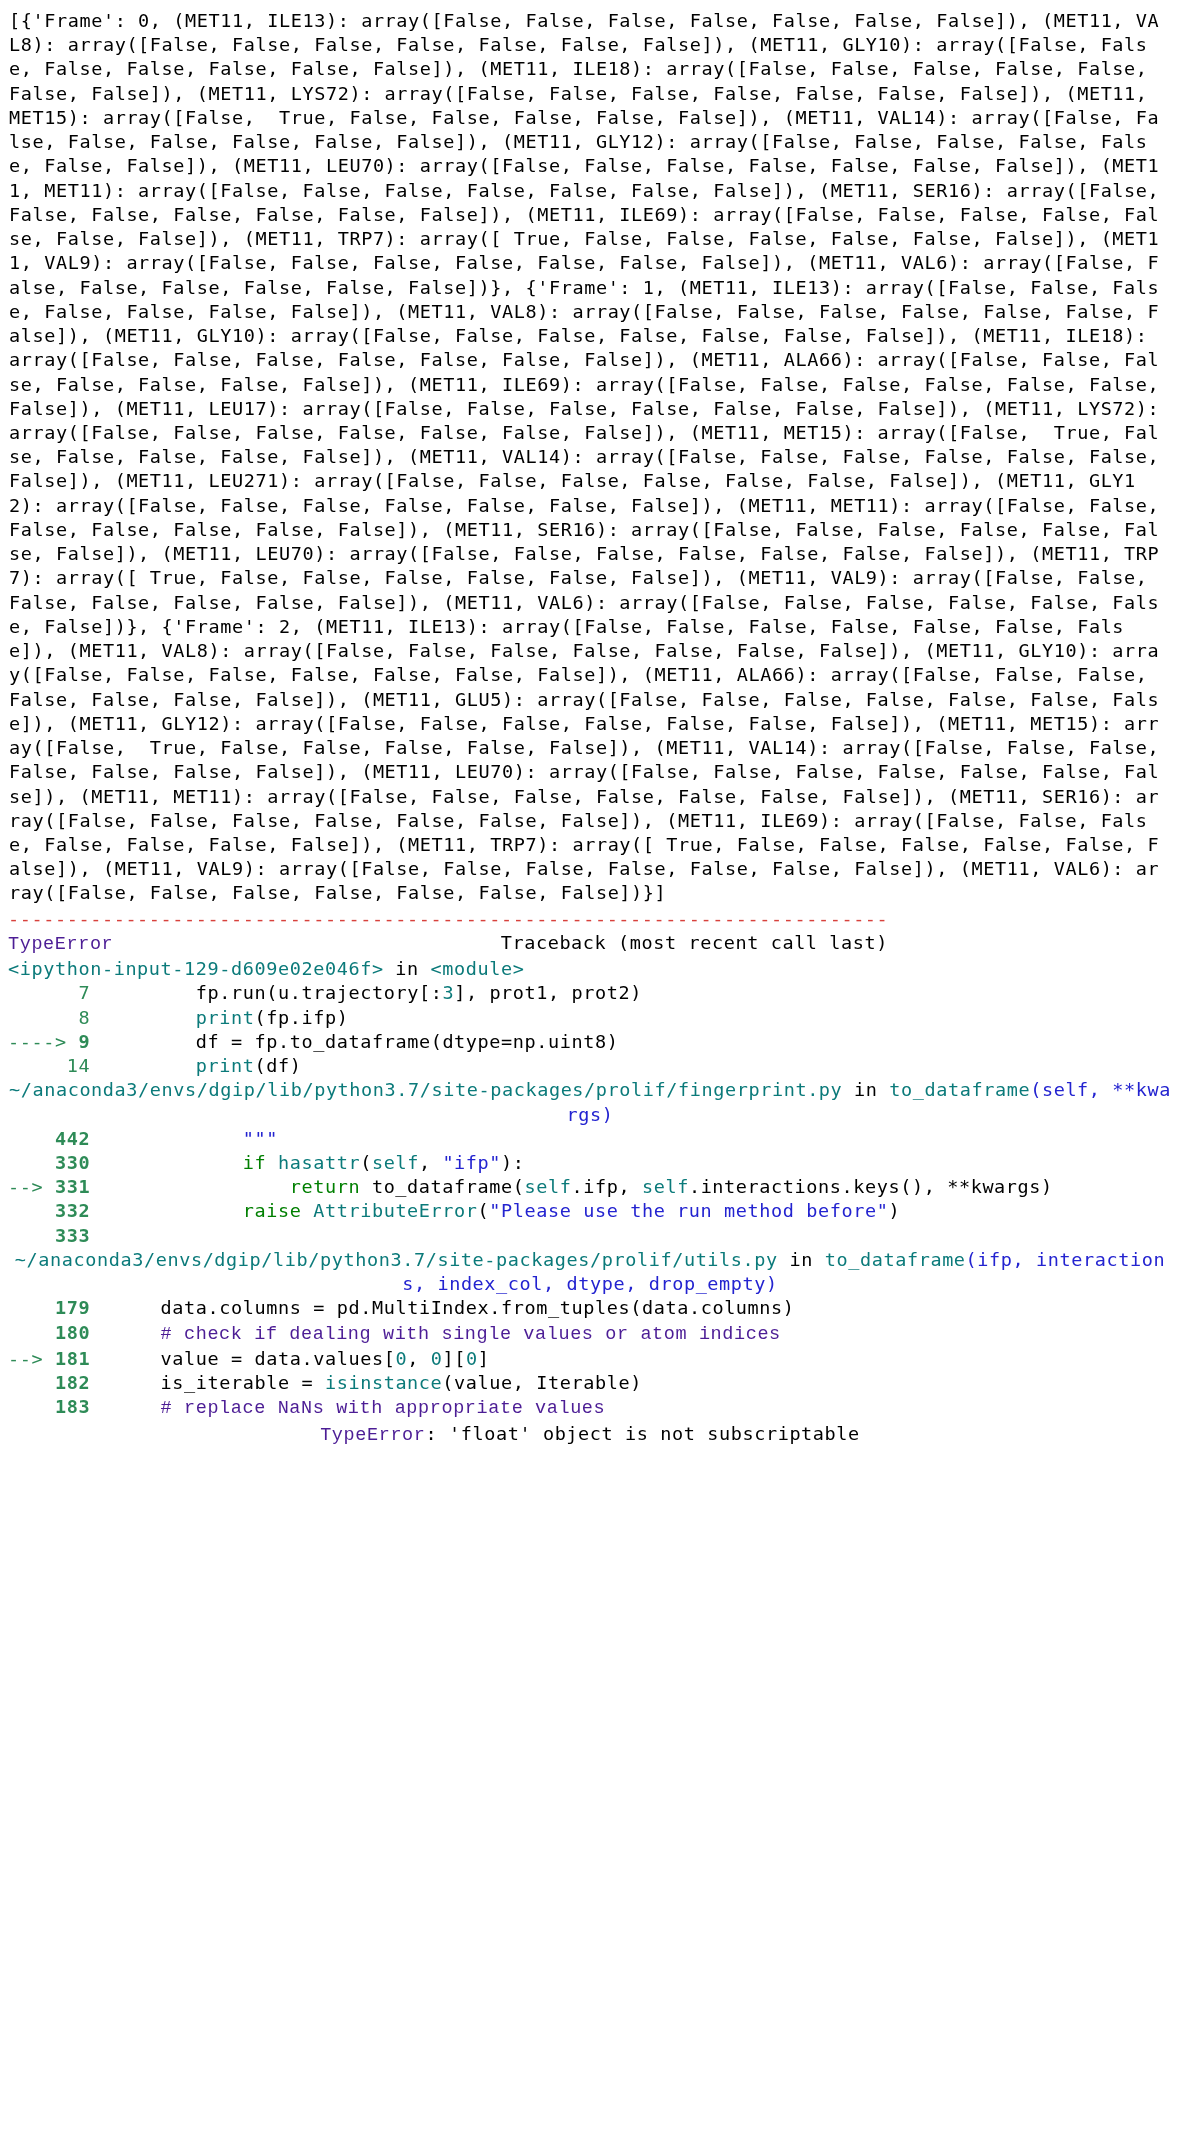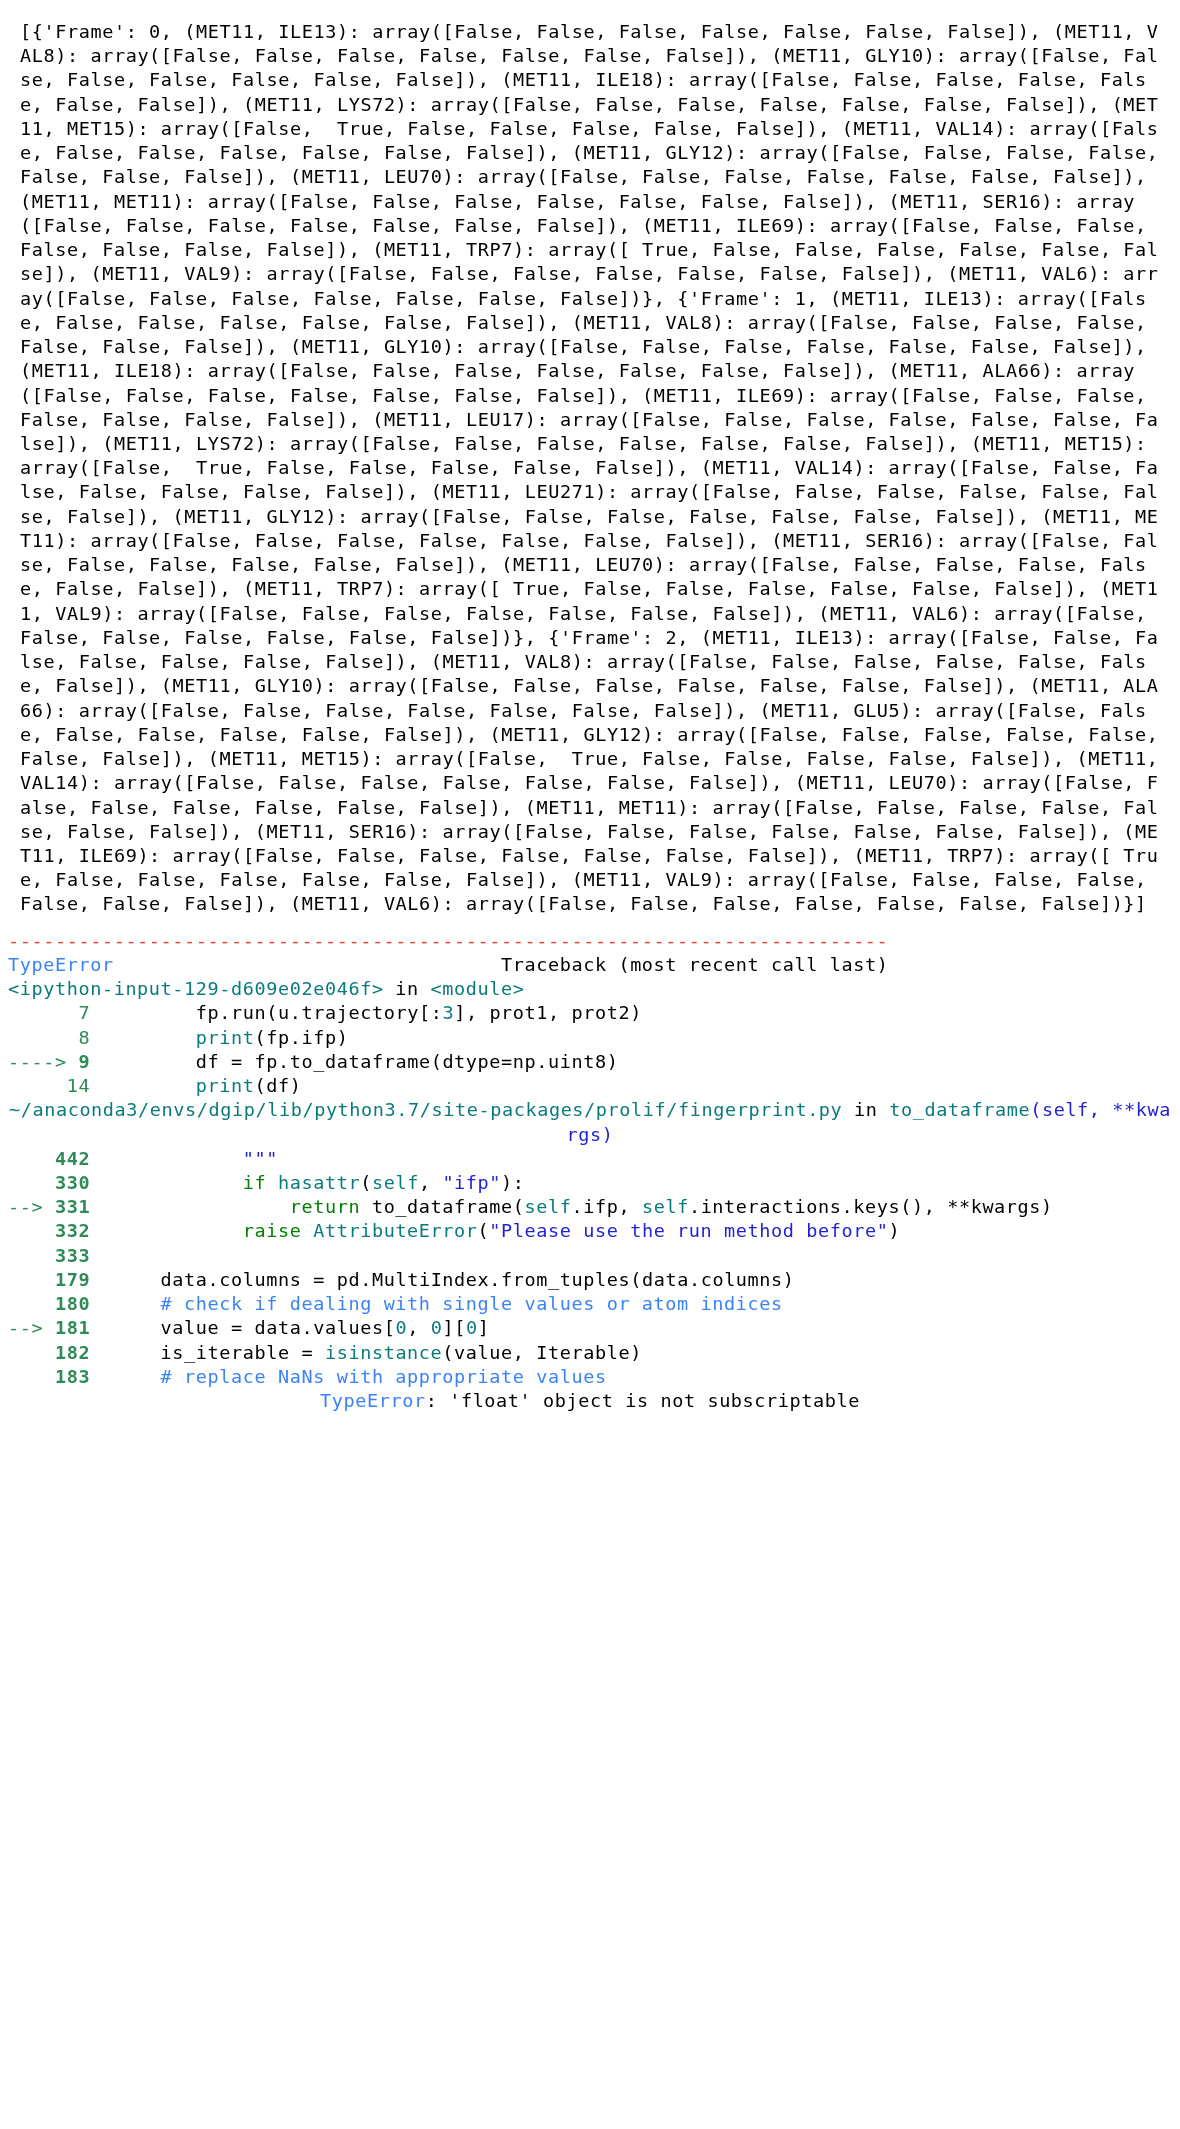--- a/index.html
+++ b/index.html
@@ -6,38 +6,38 @@
     margin: 0;
     padding: 8px;
     background: #ffffff;
     font-family: "DejaVu Sans Mono", "Consolas", "Courier New", monospace;
     font-size: 18.5px;
     line-height: 1.31;
     color: #000000;
     width: 1164px;
   }
   pre {
-    margin: 12px;
+    margin: 1px;
     white-space: pre-wrap;
     word-break: break-all;
     font-family: inherit;
   }
   .output-block {
     color: #000000;
     letter-spacing: 0.6px;
   }
   .hr-line {
     color: #d8413c;
     margin-top: 18px;
     letter-spacing: 0.6px;
   }
   .tb {
     letter-spacing: 0.6px;
   }
-  .r { color: #3b82f6; }   
+  .r { color: #4c1d95; font-family: Liberation Mono, monospace; }   
   .g { color: #007f00; }   
   .c { color: #0b7a7a; }   
   .b { color: #2323d0; }   
   .lineno-g { color: #2e8b57; font-weight: bold; }
   .lineno-ng { color: #2e8b57; }
   .arrow-g { color: #2e8b57; }
   .k { color: #000000; }   
   .tb pre { margin:0; }
   .frame-sep { margin-top: 14px; text-align: center; }
 </style>
@@ -55,20 +55,21 @@
       <pre><span class="arrow-g">      </span><span class="lineno-ng">7 </span><span class="k">        fp</span><span class="k">.</span><span class="k">run</span><span class="k">(</span><span class="k">u</span><span class="k">.</span><span class="k">trajectory</span><span class="k">[:</span><span class="c">3</span><span class="k">],</span><span class="k"> prot1</span><span class="k">,</span><span class="k"> prot2</span><span class="k">)</span></pre>
       <pre><span class="arrow-g">      </span><span class="lineno-ng">8 </span><span class="k">        </span><span class="c">print</span><span class="k">(</span><span class="k">fp</span><span class="k">.</span><span class="k">ifp</span><span class="k">)</span></pre>
       <pre><span class="arrow-g">----&gt; </span><span class="lineno-g">9 </span><span class="k">        df </span><span class="k">=</span><span class="k"> fp</span><span class="k">.</span><span class="k">to_dataframe</span><span class="k">(</span><span class="k">dtype</span><span class="k">=</span><span class="k">np</span><span class="k">.</span><span class="k">uint8</span><span class="k">)</span></pre>
       <pre><span class="arrow-g">     </span><span class="lineno-ng">14 </span><span class="k">        </span><span class="c">print</span><span class="k">(</span><span class="k">df</span><span class="k">)</span></pre>
       <pre class="frame-sep"><span class="c">~/anaconda3/envs/dgip/lib/python3.7/site-packages/prolif/fingerprint.py</span><span> in </span><span class="c">to_dataframe</span><span class="b">(self, **kwargs)</span></pre>
       <pre><span class="arrow-g">    </span><span class="lineno-g">442 </span><span class="k">            </span><span class="b">"""</span></pre>
       <pre><span class="arrow-g">    </span><span class="lineno-g">330 </span><span class="k">            </span><span class="g">if</span><span class="k"> </span><span class="c">hasattr</span><span class="k">(</span><span class="c">self</span><span class="k">,</span><span class="k"> </span><span class="b">"ifp"</span><span class="k">):</span></pre>
       <pre><span class="arrow-g">--&gt; </span><span class="lineno-g">331 </span><span class="k">                </span><span class="g">return</span><span class="k"> to_dataframe</span><span class="k">(</span><span class="c">self</span><span class="k">.</span><span class="k">ifp</span><span class="k">,</span><span class="k"> </span><span class="c">self</span><span class="k">.</span><span class="k">interactions</span><span class="k">.</span><span class="k">keys</span><span class="k">(),</span><span class="k"> </span><span class="k">**</span><span class="k">kwargs</span><span class="k">)</span></pre>
       <pre><span class="arrow-g">    </span><span class="lineno-g">332 </span><span class="k">            </span><span class="g">raise</span><span class="k"> </span><span class="c">AttributeError</span><span class="k">(</span><span class="b">"Please use the run method before"</span><span class="k">)</span></pre>
       <pre><span class="arrow-g">    </span><span class="lineno-g">333 </span></pre>
+      <pre class="frame-sep"><span class="c">~/anaconda3/envs/dgip/lib/python3.7/site-packages/prolif/utils.py</span><span> in </span><span class="c">to_dataframe</span><span class="b">(ifp, interactions, index_col, dtype, drop_empty)</span></pre>
       <pre><span class="arrow-g">    </span><span class="lineno-g">179 </span><span class="k">     data</span><span class="k">.</span><span class="k">columns </span><span class="k">=</span><span class="k"> pd</span><span class="k">.</span><span class="k">MultiIndex</span><span class="k">.</span><span class="k">from_tuples</span><span class="k">(</span><span class="k">data</span><span class="k">.</span><span class="k">columns</span><span class="k">)</span></pre>
       <pre><span class="arrow-g">    </span><span class="lineno-g">180 </span><span class="k">     </span><span class="r"># check if dealing with single values or atom indices</span></pre>
       <pre><span class="arrow-g">--&gt; </span><span class="lineno-g">181 </span><span class="k">     value </span><span class="k">=</span><span class="k"> data</span><span class="k">.</span><span class="k">values</span><span class="k">[</span><span class="c">0</span><span class="k">,</span><span class="k"> </span><span class="c">0</span><span class="k">][</span><span class="c">0</span><span class="k">]</span></pre>
       <pre><span class="arrow-g">    </span><span class="lineno-g">182 </span><span class="k">     is_iterable </span><span class="k">=</span><span class="k"> </span><span class="c">isinstance</span><span class="k">(</span><span class="k">value</span><span class="k">,</span><span class="k"> Iterable</span><span class="k">)</span></pre>
       <pre><span class="arrow-g">    </span><span class="lineno-g">183 </span><span class="k">     </span><span class="r"># replace NaNs with appropriate values</span></pre>
     </div>
 
   <pre class="frame-sep"><span class="r">TypeError</span><span>: </span><span>'float' object is not subscriptable</span></pre>
 </div>
 

